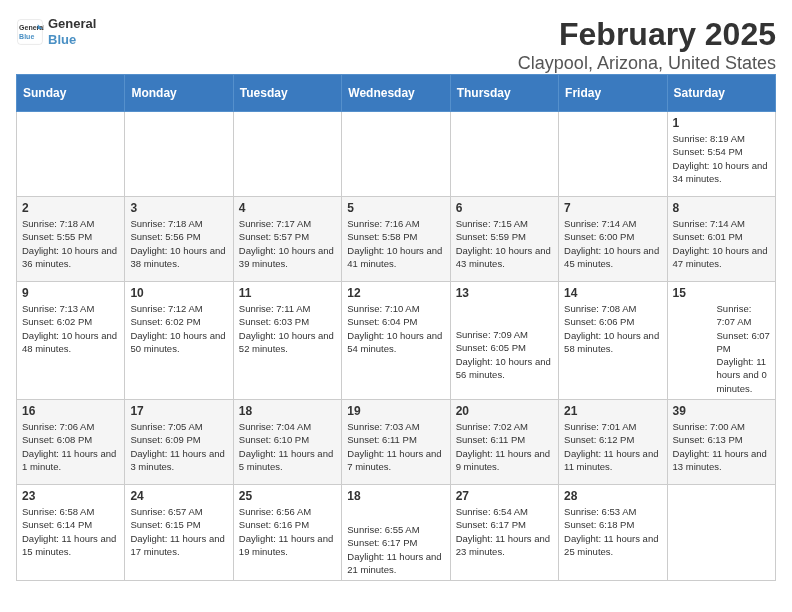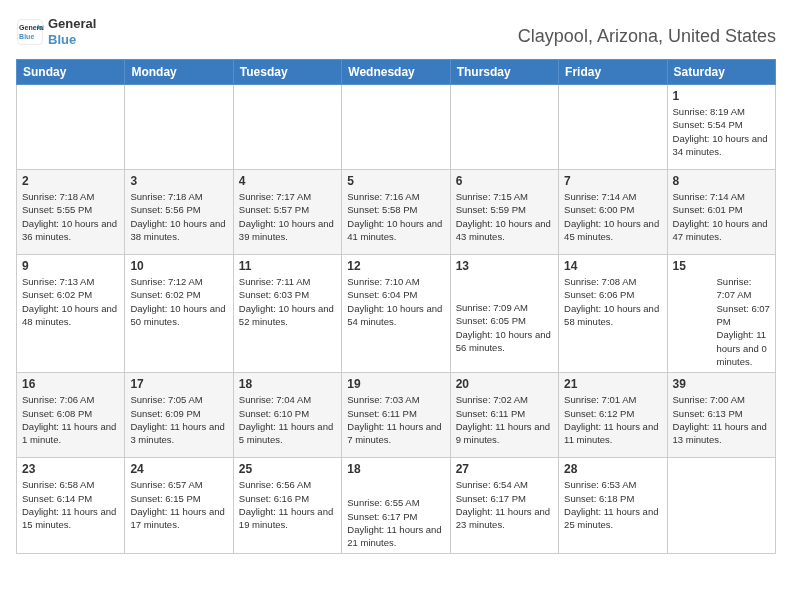--- a/index.html
+++ b/index.html
@@ -6,22 +6,21 @@
     body {
       font-family: Arial, sans-serif;
       background: #fff;
       width: 792px;
       min-height: 612px;
       padding: 16px;
     }
     .header {
       display: flex;
       justify-content: space-between;
-      align-items: flex-end;
-      margin-bottom: 12px;
+      align-items: flex-start;
     }
     .logo {
       display: flex;
       align-items: center;
       gap: 4px;
     }
     .logo-text {
       display: flex;
       flex-direction: column;
       font-size: 13px;
@@ -49,21 +48,21 @@
     .calendar {
       width: 100%;
       border-collapse: collapse;
       border: 1px solid #ccc;
     }
     .calendar th {
       background: #3a7abf;
       color: #fff;
       font-size: 12px;
       font-weight: bold;
-      padding: 5px 6px;
+      padding: 11px 6px;
       text-align: left;
       border: 1px solid #5590cc;
     }
     .calendar td {
       border: 1px solid #ccc;
       vertical-align: top;
       padding: 4px 5px;
       width: calc(100% / 7);
       height: 85px;
       font-size: 10px;
@@ -98,20 +97,21 @@
       <text x="4" y="16" font-size="9" font-weight="bold" fill="#333">General</text>
       <text x="4" y="27" font-size="9" font-weight="bold" fill="#4a90c4">Blue</text>
       <polygon points="28,8 34,14 28,14" fill="#4a90c4"></polygon>
     </svg>
     <div class="logo-text">
       <span>General</span>
       <span>Blue</span>
     </div>
   </div>
   <div class="title-area">
+    <div class="month-title">February 2025</div>
     <div class="location">Claypool, Arizona, United States</div>
   </div>
 </div>
 
 <table class="calendar">
   <thead>
     <tr>
     <th>Sunday</th>
         <th>Monday</th>
         <th>Tuesday</th>

